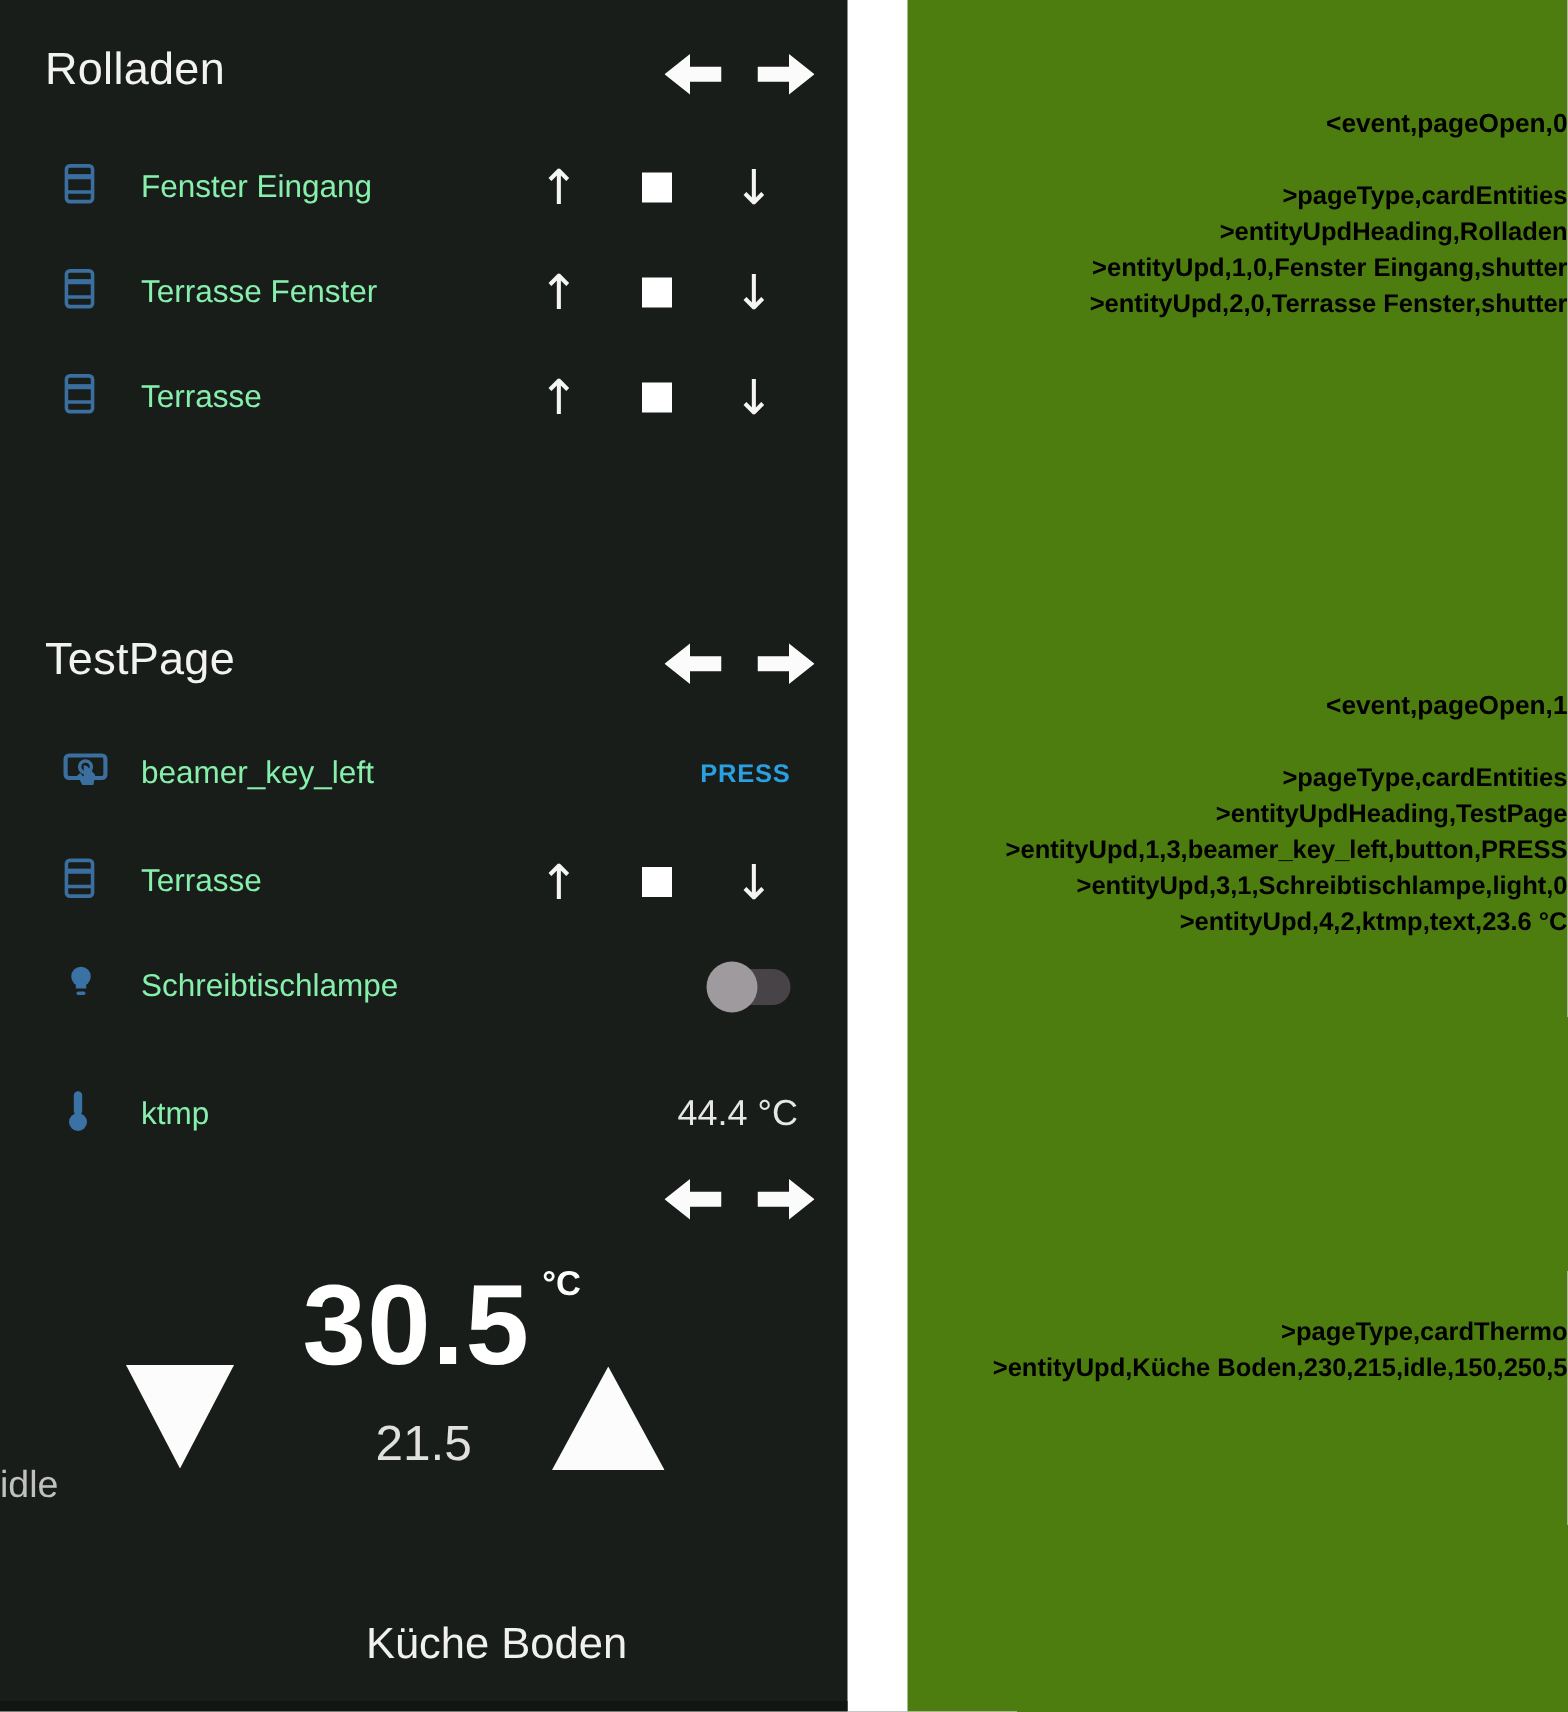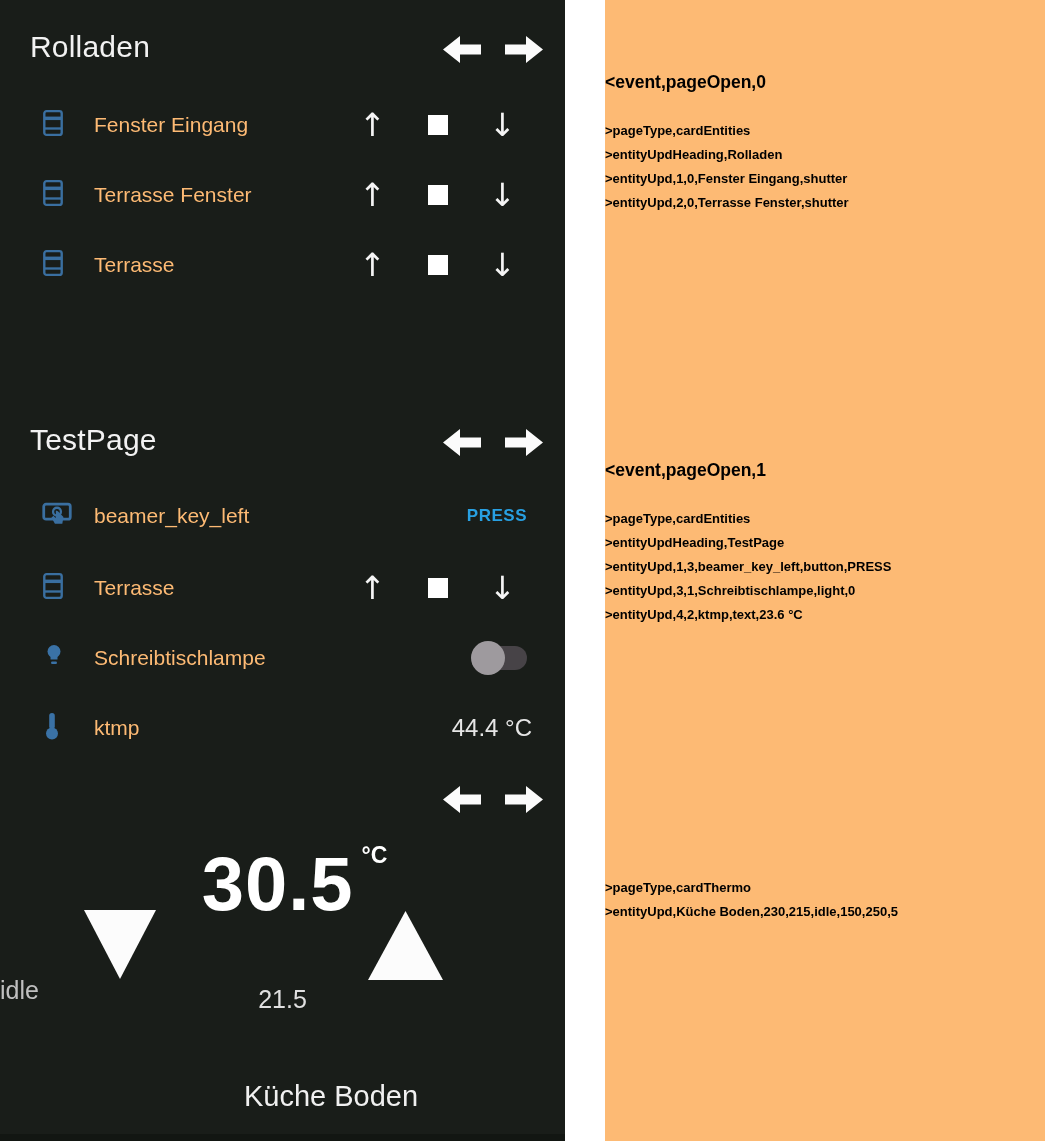--- a/index.html
+++ b/index.html
@@ -18,21 +18,21 @@
   .card { position: absolute; left: 0; width: 565px; }
   .card-header { position: absolute; left: 30px; top: 30px; height: 40px; }
   .page-title { font-size: 30px; font-weight: 400; color: #f2f2f2; letter-spacing: 0.2px; }
   .nav-arrows { position: absolute; top: 33px; left: 443px; display: flex; gap: 24px; }
   .nav-arrows svg { display: block; }
 
   .entity-row { position: absolute; left: 0; width: 565px; height: 70px; }
   .entity-icon { position: absolute; left: 42px; top: 50%; transform: translateY(-50%); }
   .entity-name {
     position: absolute; left: 94px; top: 50%; transform: translateY(-50%);
-    font-size: 21px; color: #fdba74;
+    font-size: 21px; color: #86efac;
   }
   .shutter-controls {
     position: absolute; right: 30px; top: 0; width: 195px; height: 70px;
     display: flex;
   }
   .shutter-controls .ctl {
     width: 65px; height: 70px; display: flex; align-items: center; justify-content: center;
     cursor: pointer;
   }
   .arrow-glyph {
@@ -70,36 +70,36 @@
   }
   .temp-val { font-size: 76px; font-weight: 700; letter-spacing: 1px; }
   .temp-unit {
     font-size: 23px; font-weight: 700; vertical-align: top;
     position: relative; top: 2px; margin-left: 8px;
   }
   .thermo-btn { position: absolute; cursor: pointer; }
   .thermo-btn svg { display: block; }
   .thermo-setpoint {
     position: absolute; left: 0; top: 193px; width: 565px; text-align: center;
-    font-size: 25px; color: #e0e0e0; margin-top: 42px;
+    font-size: 33px; color: #e0e0e0;
   }
   .thermo-status {
     position: absolute; left: 0; top: 226px; width: 565px; 
     font-size: 25px; color: #c0c0c0;
   }
   .thermo-title {
     position: absolute; left: 0; top: 330px; width: 662px; text-align: center;
     font-size: 29px; color: #f0f0f0;
   }
 
   
-  .log-area { position: absolute; left: 605px; top: 0; width: 440px; height: 1141px; background: #fdba74; }
+  .log-area { position: absolute; left: 605px; top: 0; width: 440px; height: 1141px; background: #4d7c0f; text-align: right; }
   .log-block { position: absolute; left: 0; width: 440px; color: #000000; }
   .log-event { font-size: 17.5px; font-weight: 700; line-height: 24px; margin-bottom: 25px; }
-  .log-line  { font-size: 13px; font-weight: 700; line-height: 24px; white-space: nowrap; }
+  .log-line  { font-size: 17px; font-weight: 700; line-height: 24px; white-space: nowrap; }
 </style>
 </head>
 <body>
 
 <div class="panel">
 
   <div class="card" style="top:0; height:393px;">
     <div class="card-header">
       <span class="page-title">Rolladen</span>
     </div>
@@ -254,21 +254,21 @@
             <rect x="9" y="19.5" width="6" height="2.4" rx="1.2" fill="#3a72a6"></rect>
           </svg>
       </span>
       <span class="entity-name">Schreibtischlampe</span>
       <div class="toggle">
         <span class="toggle-track"></span>
         <span class="toggle-knob"></span>
       </div>
     </div>
 
-    <div class="entity-row" style="top:300px;">
+    <div class="entity-row" style="top:315px;">
       <span class="entity-icon">
         <svg width="20" height="30" viewBox="0 0 20 30">
             <rect x="7.2" y="2" width="5.6" height="16" rx="2.8" fill="#3a72a6"></rect>
             <circle cx="10" cy="22.5" r="6" fill="#3a72a6"></circle>
           </svg>
       </span>
       <span class="entity-name">ktmp</span>
       <span class="entity-value">44.4 °C</span>
     </div>
   </div>

